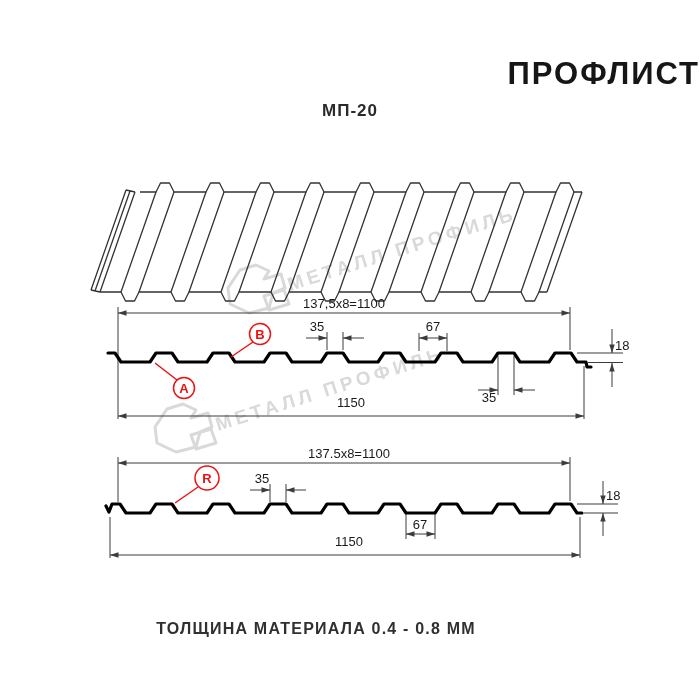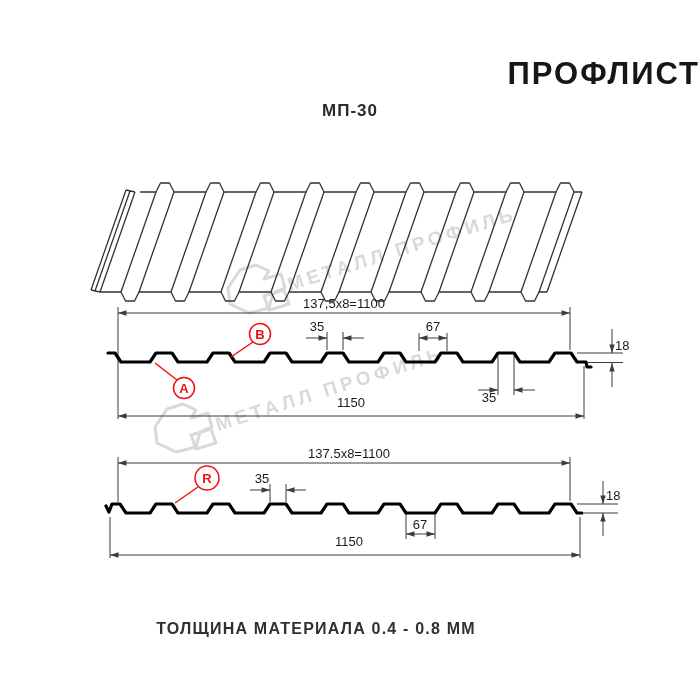--- a/index.html
+++ b/index.html
@@ -22,21 +22,21 @@
   .wmtxt{font-family:"Liberation Sans",sans-serif;font-size:19px;font-weight:bold;
          fill:#d9d9d9;letter-spacing:4px;}
 </style>
 </head>
 <body>
 
 <div class="page">
 
   <div class="hdr">
     <div class="title">ПРОФЛИСТ</div>
-    <div class="subtitle">МП-30</div>
+    <div class="subtitle">МП-20</div>
   </div>
 
   <svg width="700" height="700" viewBox="0 0 700 700">
     <defs>
       <path id="ah" d="M0 0 L-8.5 -2.7 L-8.5 2.7 Z"></path>
       <g id="wmlogo">
         <path d="M0,22 L12,4 L28,-1 L41,5 L36,13 L53,8 L57,22 L45,27 L41,42 L21,47 L2,38 Z"></path>
         <path d="M36,30 L56,24 L61,38 L41,44 Z"></path>
       </g>
     </defs>

